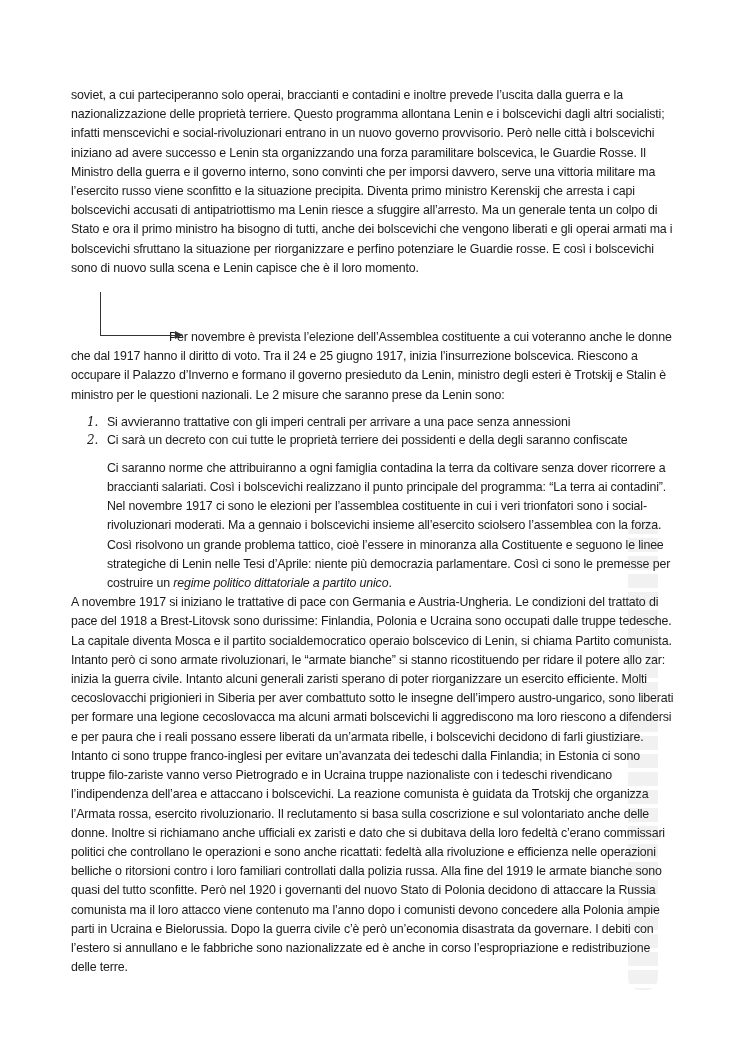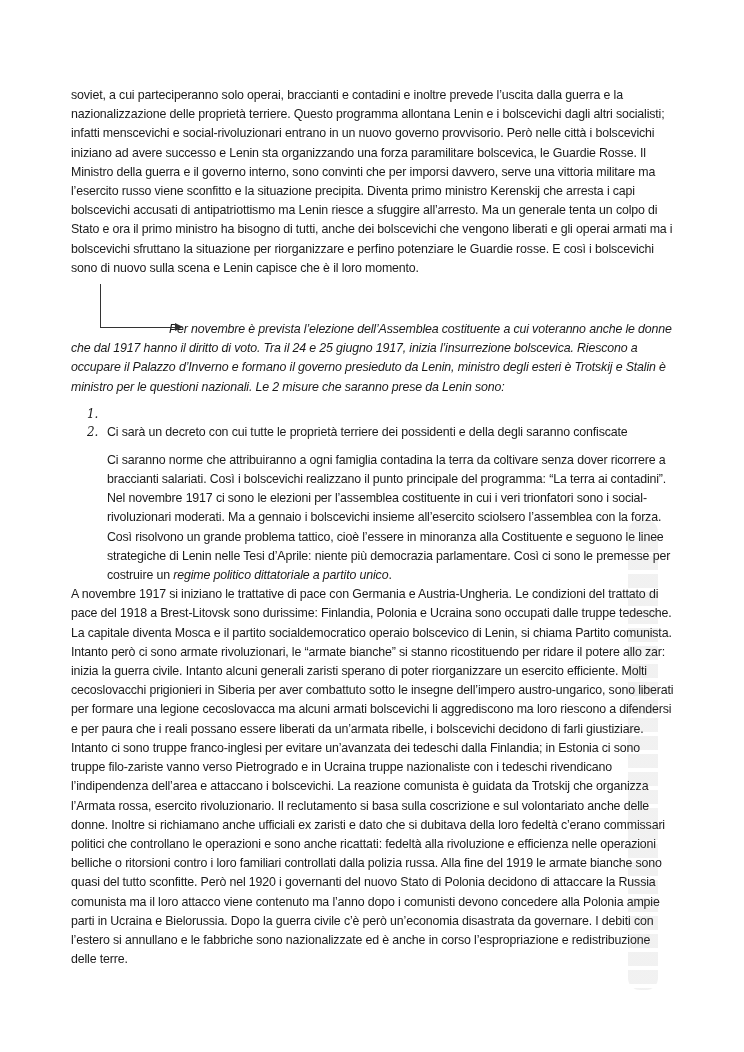--- a/index.html
+++ b/index.html
@@ -1,24 +1,24 @@
 <!DOCTYPE html>
 <html><head>
 <meta charset="utf-8">
 <style>
   html, body { margin: 0; padding: 0; background: #ffffff; }
   body { width: 744px; height: 1052px; position: relative; overflow: hidden;
          font-family: "Liberation Sans", sans-serif; color: #1a1a1a; }
   .page { position: absolute; left: 71px; top: 86px; width: 604px;
           font-size: 12.4px; line-height: 19.2px; letter-spacing: -0.15px; }
   p { margin: 0; }
-  .p1 { margin-bottom: 0; }
+  .p1 { margin-bottom: 8px; }
   .arrow-block { position: relative; height: 50px; }
   .arrow-v { position: absolute; left: 29px; top: 6px; width: 1px; height: 44px; background: #333; }
-  .p2 { text-indent: 98px; margin-top: 0; font-style: italic; }
+  .p2 { text-indent: 98px; margin-top: 0; }
   .arrow-h { position: absolute; left: 29px; top: 49px; width: 78px; height: 1px; background: #333; }
   .arrow-head { position: absolute; left: 104px; top: 45px; width: 0; height: 0;
                 border-top: 4.5px solid transparent; border-bottom: 4.5px solid transparent;
                 border-left: 8px solid #333; }
   ol { list-style: none; margin: 8px 0 10px 0; padding: 0 0 0 16px; }
   ol li { display: flex; line-height: 18px; }
   .num { width: 20px; font-family: "DejaVu Serif", serif; font-style: italic; font-size: 12px; }
   .p3 { margin-top: 0; margin-left: 36px; }
   .p4 { }
   em { font-style: italic; }
@@ -36,20 +36,21 @@
     <div class="arrow-v"></div>
     <div class="arrow-h"></div>
     <div class="arrow-head"></div>
   </div>
 
   <p class="p2" style="margin-top:-8px">Per novembre è prevista l’elezione dell’Assemblea costituente a cui voteranno anche le donne che dal 1917 hanno il diritto di voto. Tra il 24 e 25 giugno 1917, inizia l’insurrezione bolscevica. Riescono a occupare il Palazzo d’Inverno e formano il governo presieduto da Lenin, ministro degli esteri è Trotskij e Stalin è ministro per le questioni nazionali. Le 2 misure che saranno prese da Lenin sono:</p>
 
   <ol>
     <li>
       <span class="num">1.</span>
+      <span>Si avvieranno trattative con gli imperi centrali per arrivare a una pace senza annessioni</span>
     </li>
     <li>
       <span class="num">2.</span>
       <span>Ci sarà un decreto con cui tutte le proprietà terriere dei possidenti e della degli saranno confiscate</span>
     </li>
   </ol>
 
   <p class="p3"><span>Ci saranno norme che attribuiranno a ogni famiglia contadina la terra da coltivare senza dover ricorrere a braccianti salariati. Così i bolscevichi realizzano il punto principale del programma: “La terra ai contadini”. Nel novembre 1917 ci sono le elezioni per l’assemblea costituente in cui i veri trionfatori sono i social-rivoluzionari moderati. Ma a gennaio i bolscevichi insieme all’esercito sciolsero l’assemblea con la forza. Così risolvono un grande problema tattico, cioè l’essere in minoranza alla Costituente e seguono le linee strategiche di Lenin nelle Tesi d’Aprile: niente più democrazia parlamentare. Così ci sono le premesse per costruire un </span><em>regime politico dittatoriale a partito unico</em><span>.</span></p>
 
   <p class="p4">A novembre 1917 si iniziano le trattative di pace con Germania e Austria-Ungheria. Le condizioni del trattato di pace del 1918 a Brest-Litovsk sono durissime: Finlandia, Polonia e Ucraina sono occupati dalle truppe tedesche. La capitale diventa Mosca e il partito socialdemocratico operaio bolscevico di Lenin, si chiama Partito comunista. Intanto però ci sono armate rivoluzionari, le “armate bianche” si stanno ricostituendo per ridare il potere allo zar: inizia la guerra civile. Intanto alcuni generali zaristi sperano di poter riorganizzare un esercito efficiente. Molti cecoslovacchi prigionieri in Siberia per aver combattuto sotto le insegne dell’impero austro-ungarico, sono liberati per formare una legione cecoslovacca ma alcuni armati bolscevichi li aggrediscono ma loro riescono a difendersi e per paura che i reali possano essere liberati da un’armata ribelle, i bolscevichi decidono di farli giustiziare. Intanto ci sono truppe franco-inglesi per evitare un’avanzata dei tedeschi dalla Finlandia; in Estonia ci sono truppe filo-zariste vanno verso Pietrogrado e in Ucraina truppe nazionaliste con i tedeschi rivendicano l’indipendenza dell’area e attaccano i bolscevichi. La reazione comunista è guidata da Trotskij che organizza l’Armata rossa, esercito rivoluzionario. Il reclutamento si basa sulla coscrizione e sul volontariato anche delle donne. Inoltre si richiamano anche ufficiali ex zaristi e dato che si dubitava della loro fedeltà c’erano commissari politici che controllano le operazioni e sono anche ricattati: fedeltà alla rivoluzione e efficienza nelle operazioni belliche o ritorsioni contro i loro familiari controllati dalla polizia russa. Alla fine del 1919 le armate bianche sono quasi del tutto sconfitte. Però nel 1920 i governanti del nuovo Stato di Polonia decidono di attaccare la Russia comunista ma il loro attacco viene contenuto ma l’anno dopo i comunisti devono concedere alla Polonia ampie parti in Ucraina e Bielorussia. Dopo la guerra civile c’è però un’economia disastrata da governare. I debiti con l’estero si annullano e le fabbriche sono nazionalizzate ed è anche in corso l’espropriazione e redistribuzione delle terre.</p>

